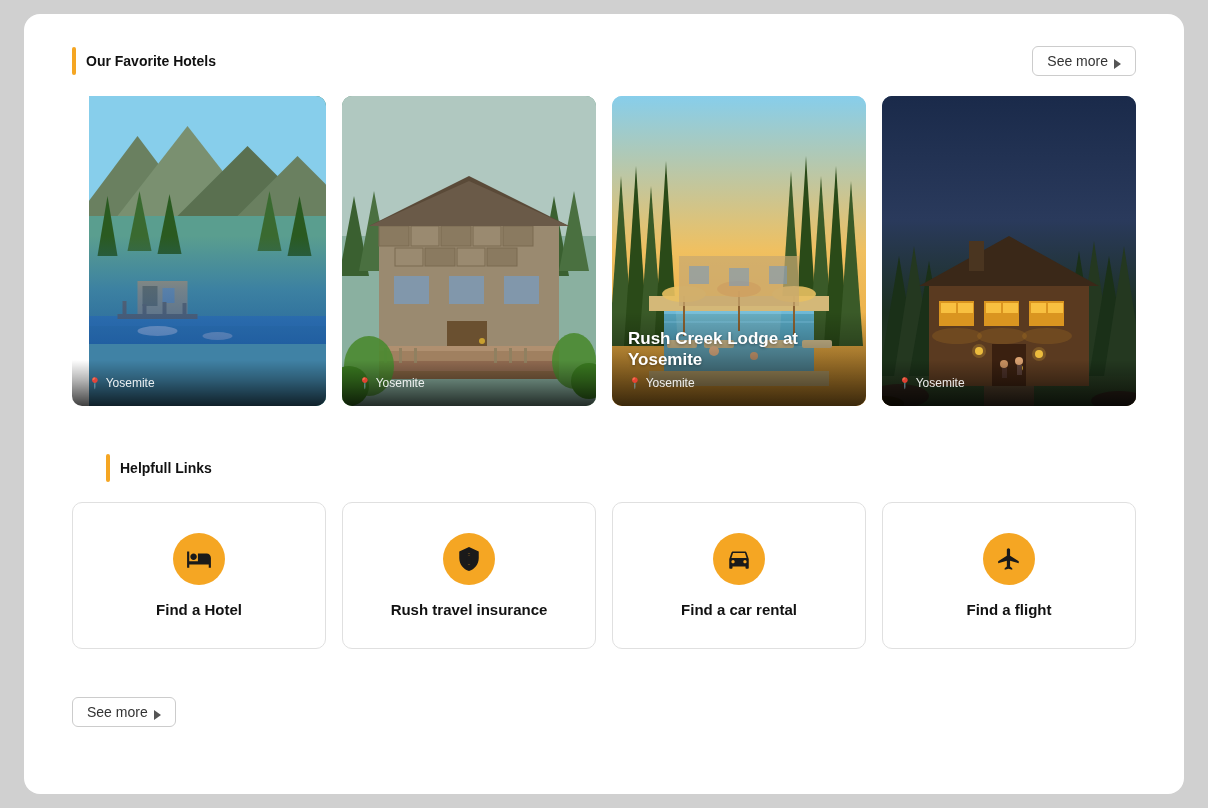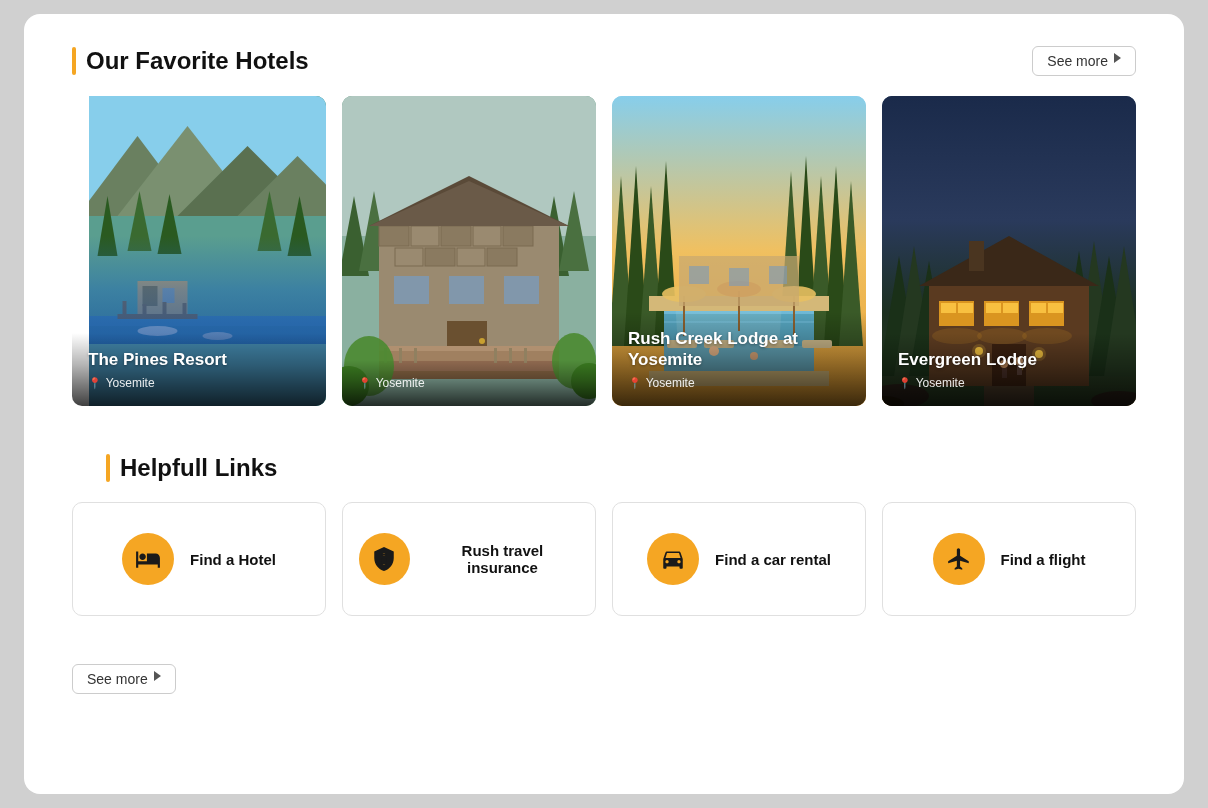--- a/index.html
+++ b/index.html
@@ -31,27 +31,27 @@
       align-items: center;
       gap: 10px;
     }
     .section-accent-bar {
       width: 4px;
       height: 28px;
       background: #F5A623;
       border-radius: 2px;
     }
     .section-title {
-      font-size: 24px;
+      font-size: 14px;
       font-weight: 700;
       color: #111;
     }
     .see-more-btn {
       display: flex;
-      align-items: flex-start;
+      align-items: flex-end;
       gap: 4px;
       border: 1px solid #ccc;
       border-radius: 6px;
       padding: 6px 14px;
       font-size: 14px;
       color: #333;
       background: #fff;
       cursor: pointer;
       font-weight: 500;
     }
@@ -120,21 +120,21 @@
     .links-grid {
       display: grid;
       grid-template-columns: repeat(4, 1fr);
       gap: 16px;
       margin-bottom: 48px;
     }
     .link-card {
       border: 1px solid #e0e0e0;
       border-radius: 10px;
       display: flex;
-      flex-direction: row;
+      flex-direction: column;
       align-items: center;
       justify-content: center;
       padding: 30px 16px;
       cursor: pointer;
       transition: box-shadow 0.15s;
       gap: 16px;
     }
     .link-icon-circle {
       width: 52px;
       height: 52px;
@@ -228,21 +228,20 @@
           <rect x="45" y="205" width="4" height="15" fill="#8a6030"></rect>
           <rect x="65" y="208" width="4" height="12" fill="#8a6030"></rect>
           <rect x="85" y="206" width="4" height="14" fill="#8a6030"></rect>
           <rect x="105" y="207" width="4" height="13" fill="#8a6030"></rect>
 
           <ellipse cx="80" cy="235" rx="20" ry="5" fill="#e0e0e0"></ellipse>
           <ellipse cx="140" cy="240" rx="15" ry="4" fill="#d0d0d0"></ellipse>
         </svg>
       </div>
       <div class="hotel-card-overlay">
-        <div class="hotel-card-name">The Pines Resort</div>
         <div class="hotel-card-location">
           <span class="pin-icon">📍</span>
           <span>Yosemite</span>
         </div>
       </div>
     </div>
 
     <div class="hotel-card">
       <div class="hotel-card-bg hotel-bg-wonders">
         <svg width="100%" height="100%" viewBox="0 0 260 310" preserveAspectRatio="xMidYMid slice" xmlns="http://www.w3.org/2000/svg">
@@ -420,21 +419,20 @@
           <rect x="123" y="272" width="5" height="10" fill="#4a3028"></rect>
           <circle cx="140" cy="265" r="4" fill="#d8a070"></circle>
           <rect x="138" y="269" width="5" height="10" fill="#5a4038"></rect>
 
           <ellipse cx="20" cy="300" rx="30" ry="12" fill="#2a2018"></ellipse>
           <ellipse cx="240" cy="305" rx="28" ry="10" fill="#2a2018"></ellipse>
           <ellipse cx="5" cy="308" rx="20" ry="8" fill="#221808"></ellipse>
         </svg>
       </div>
       <div class="hotel-card-overlay">
-        <div class="hotel-card-name">Evergreen Lodge</div>
         <div class="hotel-card-location">
           <span class="pin-icon">📍</span>
           <span>Yosemite</span>
         </div>
       </div>
     </div>
 
   </div>
 
   <div class="section-divider">

